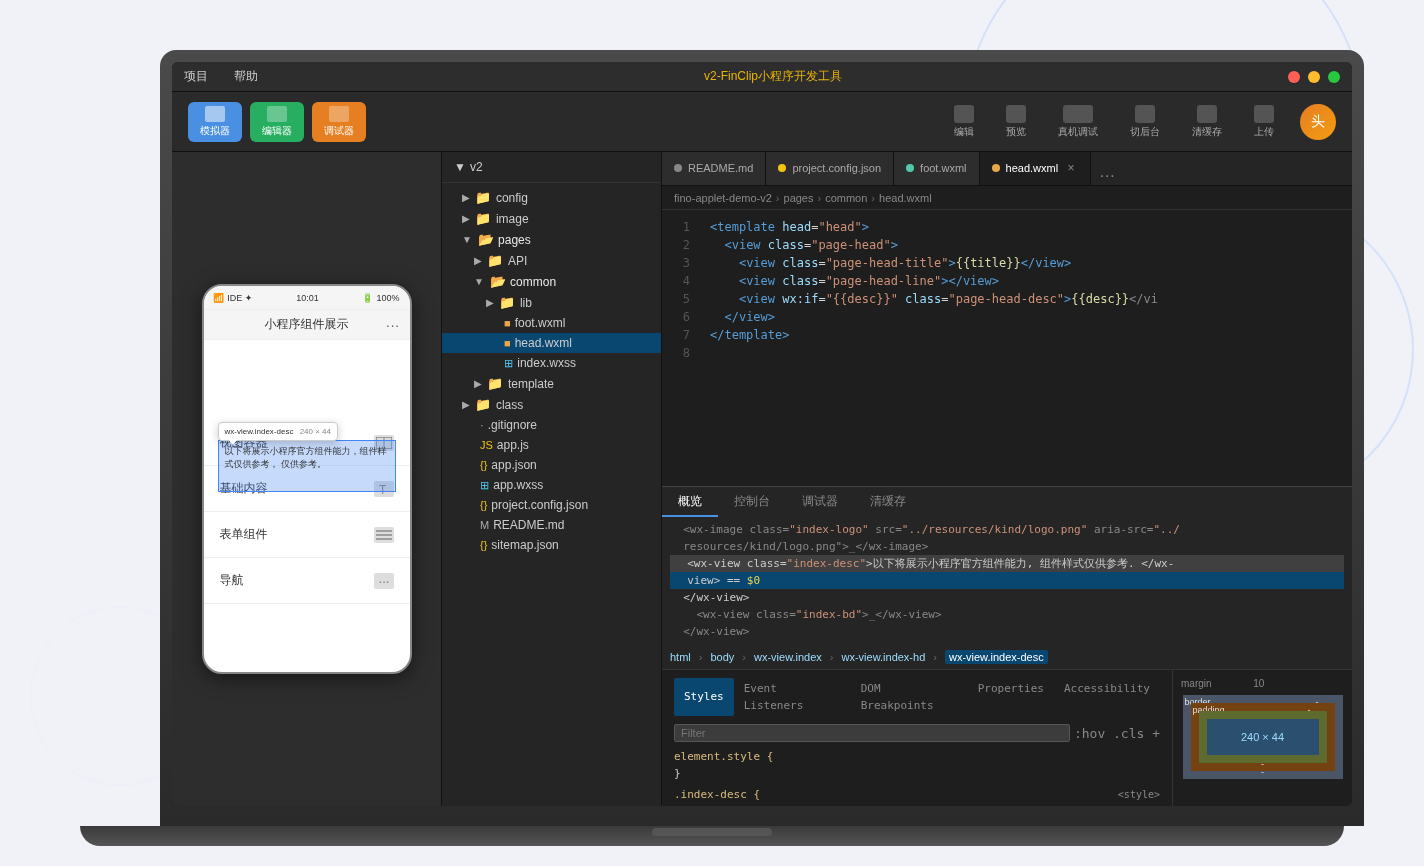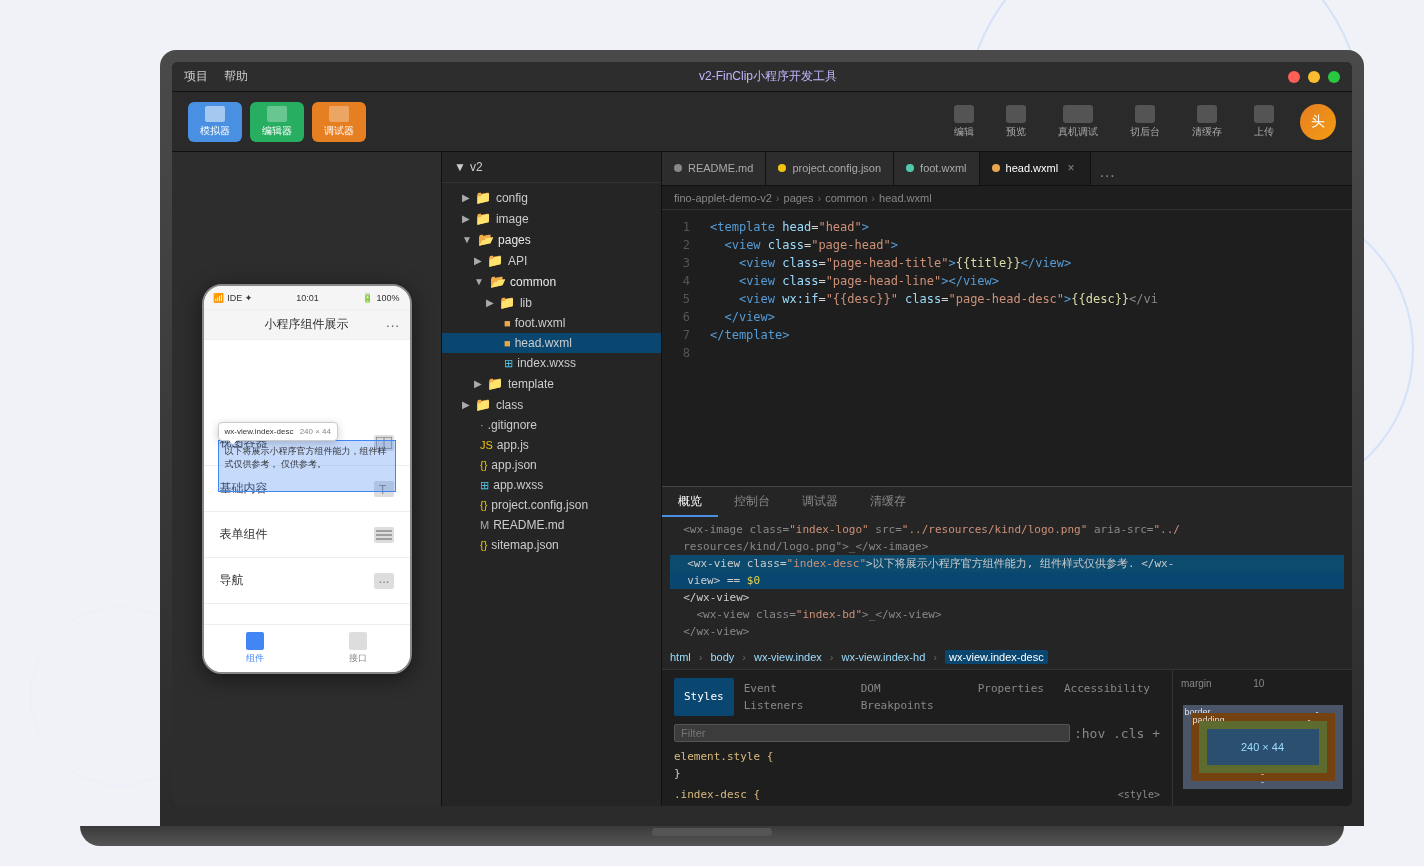--- a/index.html
+++ b/index.html
@@ -81,27 +81,27 @@
       height: 30px;
       background: #2d2d2d;
       display: flex;
       align-items: center;
       justify-content: space-between;
       padding: 0 12px;
       border-bottom: 1px solid #111;
     }
     .title-bar-left {
       display: flex;
-      gap: 16px;
+      gap: 26px;
       font-size: 12px;
       color: #ccc;
     }
     .title-bar-center {
       font-size: 12px;
-      color: #c4b5fd;
+      color: #eab308;
     }
     .title-bar-right {
       display: flex;
       gap: 8px;
     }
     .win-btn {
       width: 12px; height: 12px;
       border-radius: 50%;
       background: #666;
     }
@@ -448,21 +448,21 @@
     .css-colon { color: #ccc; }
     .css-val-num { color: #b5cea8; }
     .css-source { color: #888; float: right; font-size: 10px; }
 
     
     .box-model-container {
       width: 160px;
       position: relative;
       font-size: 10px;
       color: #ccc;
-      margin-top: 14px;
+      margin-top: 4px;
     }
     .box-outer {
       background: #4a5568;
       padding: 8px;
       position: relative;
       text-align: center;
     }
     .box-border {
       background: #744210;
       padding: 8px;
@@ -767,30 +767,20 @@
                   </div>
                   <div class="phone-list-item">
                     <span>导航</span>
                     <div class="phone-list-icon" style="display:flex;align-items:center;justify-content:center;">
                       <span style="font-size:14px;color:#888;letter-spacing:-1px;">···</span>
                     </div>
                   </div>
                 </div>
               </div>
 
-              <div class="phone-bottom-nav" style="margin-top:auto;">
-                <div class="nav-item active">
-                  <div class="nav-icon active"></div>
-                  <span>组件</span>
-                </div>
-                <div class="nav-item">
-                  <div class="nav-icon"></div>
-                  <span>接口</span>
-                </div>
-              </div>
             </div>
           </div>
         </div>
 
         <div class="sidebar">
           <div class="sidebar-header">
             <span>▼</span>
             <span>v2</span>
           </div>
           <div class="file-tree">
@@ -951,21 +941,21 @@
               <div class="panel-tab active">概览</div>
               <div class="panel-tab">控制台</div>
               <div class="panel-tab">调试器</div>
               <div class="panel-tab">清缓存</div>
             </div>
 
             <div style="background:#252526;padding:4px 8px;font-size:11px;color:#ccc;overflow:hidden;max-height:130px;">
               <div style="font-family:monospace;line-height:17px;color:#ccc;font-size:11px;">
                 <div style="color:#888;">&nbsp;&nbsp;&lt;wx-image class=<span style="color:#ce9178;">"index-logo"</span> src=<span style="color:#ce9178;">"../resources/kind/logo.png"</span> aria-src=<span style="color:#ce9178;">"../ </span></div>
                 <div style="color:#888;">&nbsp;&nbsp;resources/kind/logo.png"&gt;_&lt;/wx-image&gt;</div>
-                <div style="background:#0c4a6e;padding:0 4px;">&nbsp;&nbsp;&lt;wx-view class=<span style="color:#ce9178;">"index-desc"</span>&gt;以下将展示小程序官方组件能力, 组件样式仅供参考. &lt;/wx-</div>
+                <div style="background:#404040;padding:0 4px;">&nbsp;&nbsp;&lt;wx-view class=<span style="color:#ce9178;">"index-desc"</span>&gt;以下将展示小程序官方组件能力, 组件样式仅供参考. &lt;/wx-</div>
                 <div style="background:#094771;padding:0 4px;">&nbsp;&nbsp;view&gt; == <span style="color:#e8d44d;">$0</span></div>
                 <div style="color:#ccc;">&nbsp;&nbsp;&lt;/wx-view&gt;</div>
                 <div style="color:#888;">&nbsp;&nbsp;&nbsp;&nbsp;&lt;wx-view class=<span style="color:#ce9178;">"index-bd"</span>&gt;_&lt;/wx-view&gt;</div>
                 <div style="color:#888;">&nbsp;&nbsp;&lt;/wx-view&gt;</div>
               </div>
             </div>
 
             <div class="element-bar">
               <span class="elem-tag">html</span>
               <span style="color:#666;">›</span>

